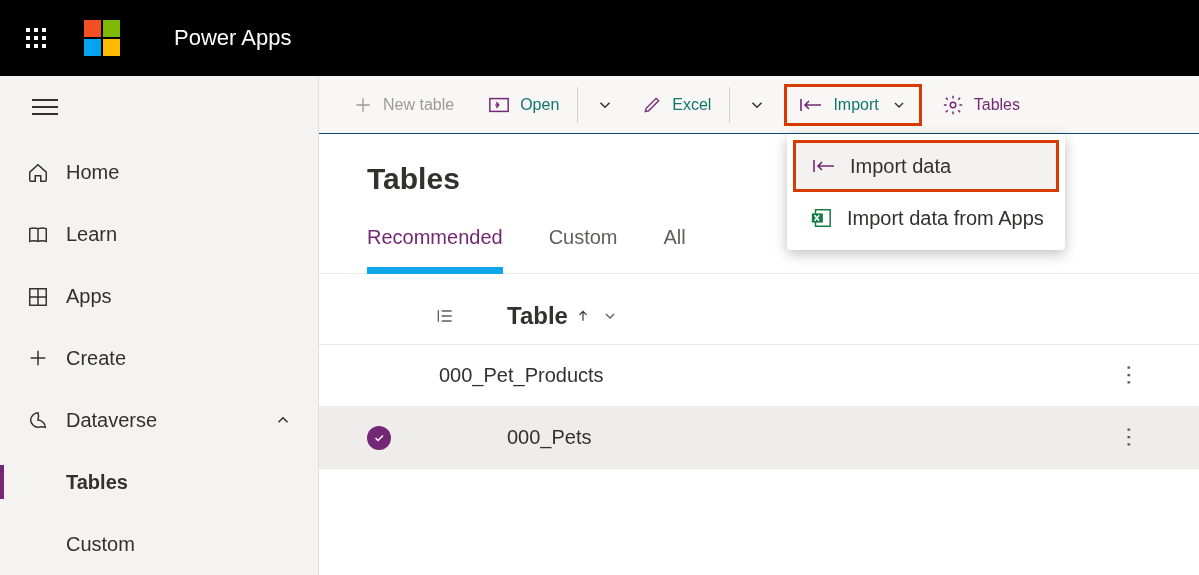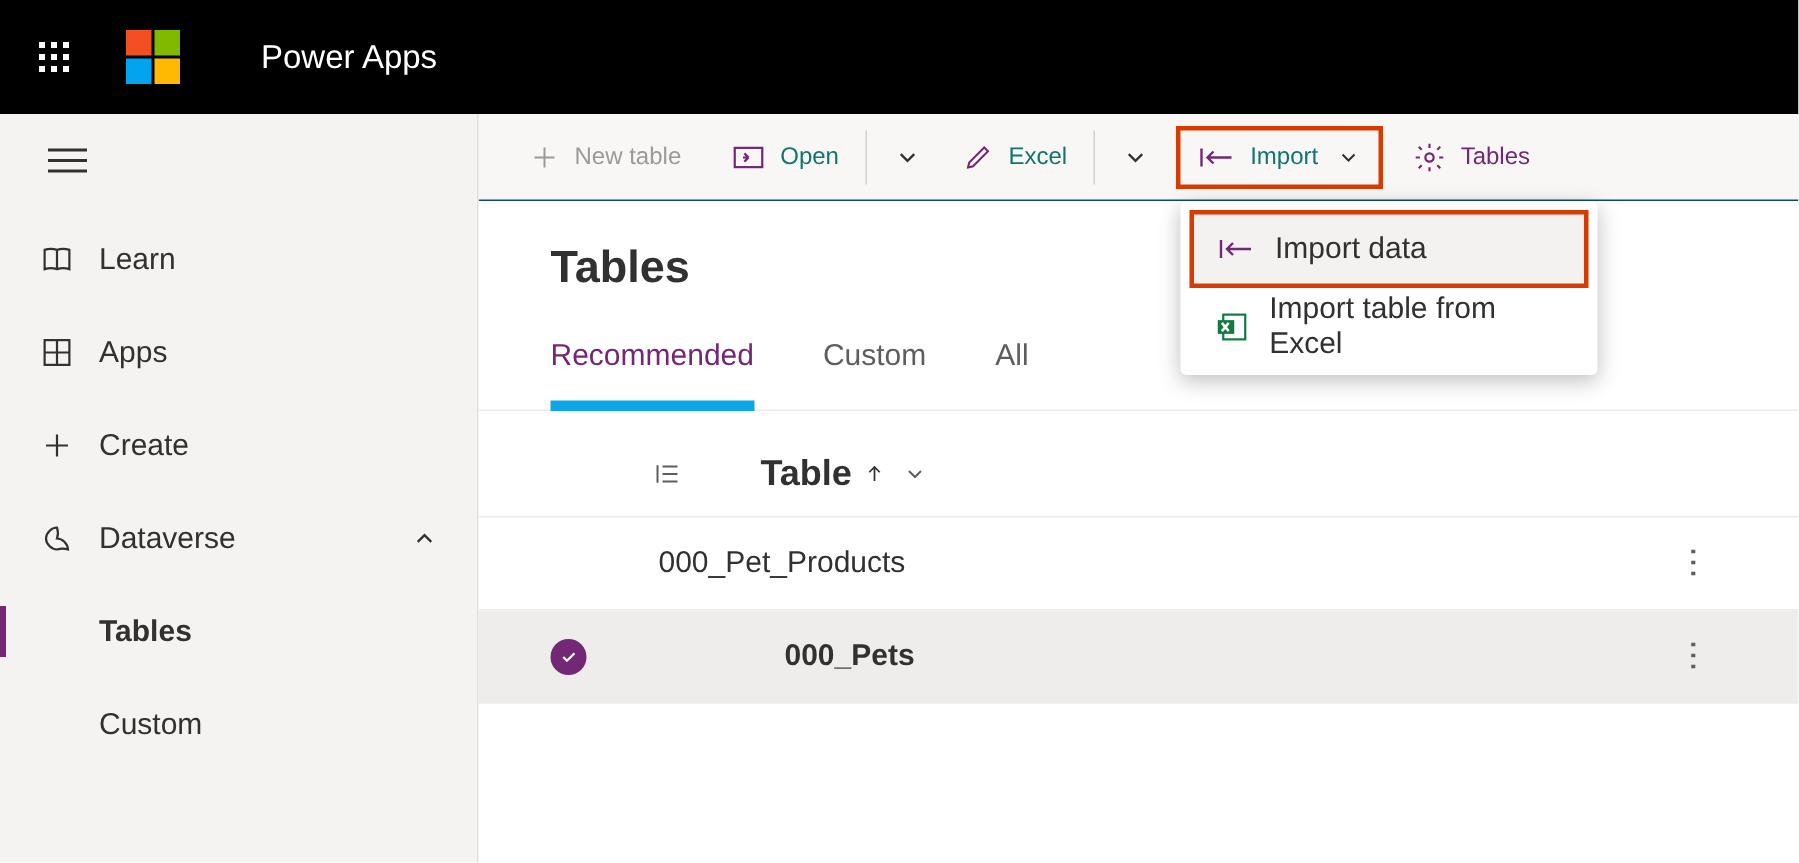--- a/index.html
+++ b/index.html
@@ -90,20 +90,28 @@
 </div>
 
 <div class="shell">
   <div class="sidebar">
     <div class="ham">
       <div class="ham-icon">
           <span></span>
           <span></span>
           <span></span>
         </div>
+    </div>
+    <div class="nav-item">
+      <span class="icon">
+        <svg width="22" height="22" viewBox="0 0 24 24" fill="none" stroke="#323130" stroke-width="1.6">
+            <path d="M3 11 12 3l9 8v9a1 1 0 0 1-1 1h-5v-6H9v6H4a1 1 0 0 1-1-1z"></path>
+          </svg>
+      </span>
+      <span>Home</span>
     </div>
     <div class="nav-item">
       <span class="icon">
         <svg width="22" height="22" viewBox="0 0 24 24" fill="none" stroke="#323130" stroke-width="1.6">
             <path d="M3 5c3-1 6-1 9 0 3-1 6-1 9 0v14c-3-1-6-1-9 0-3-1-6-1-9 0zM12 5v14"></path>
           </svg>
       </span>
       <span>Learn</span>
     </div>
     <div class="nav-item">
@@ -218,21 +226,21 @@
           <span>Import data</span>
         </div>
         <div class="dd-item">
           <span class="ic">
             <svg width="22" height="22" viewBox="0 0 24 24">
                 <rect x="6" y="3" width="16" height="18" fill="none" stroke="#107c41" stroke-width="1.6"></rect>
                 <rect x="2" y="7" width="12" height="10" fill="#107c41"></rect>
                 <path d="M5 9l5 6M10 9l-5 6" stroke="#fff" stroke-width="1.8"></path>
               </svg>
           </span>
-          <span>Import table from Excel</span>
+          <span>Import data from Apps</span>
         </div>
       </div>
 
       <div class="page-title">Tables</div>
       <div class="tabs">
         <div class="tab active"><span>Recommended</span></div>
         <div class="tab"><span>Custom</span></div>
         <div class="tab"><span>All</span></div>
       </div>
 
@@ -261,18 +269,18 @@
       </div>
       <div class="row sel">
         <span class="chk">
           <span class="purple-circle">
             <svg width="12" height="12" viewBox="0 0 24 24" fill="none" stroke="#fff" stroke-width="3">
                 <path d="M5 12l5 5L20 7"></path>
               </svg>
           </span>
         </span>
         <span class="spacer"></span>
-        <span class="name" style="margin-left:16px;font-weight:bold;">000_Pets</span>
+        <span class="name" style="margin-left:0;">000_Pets</span>
         <span class="more">⋯</span>
       </div>
     </div>
   </div>
 </div>
 
 </body></html>

